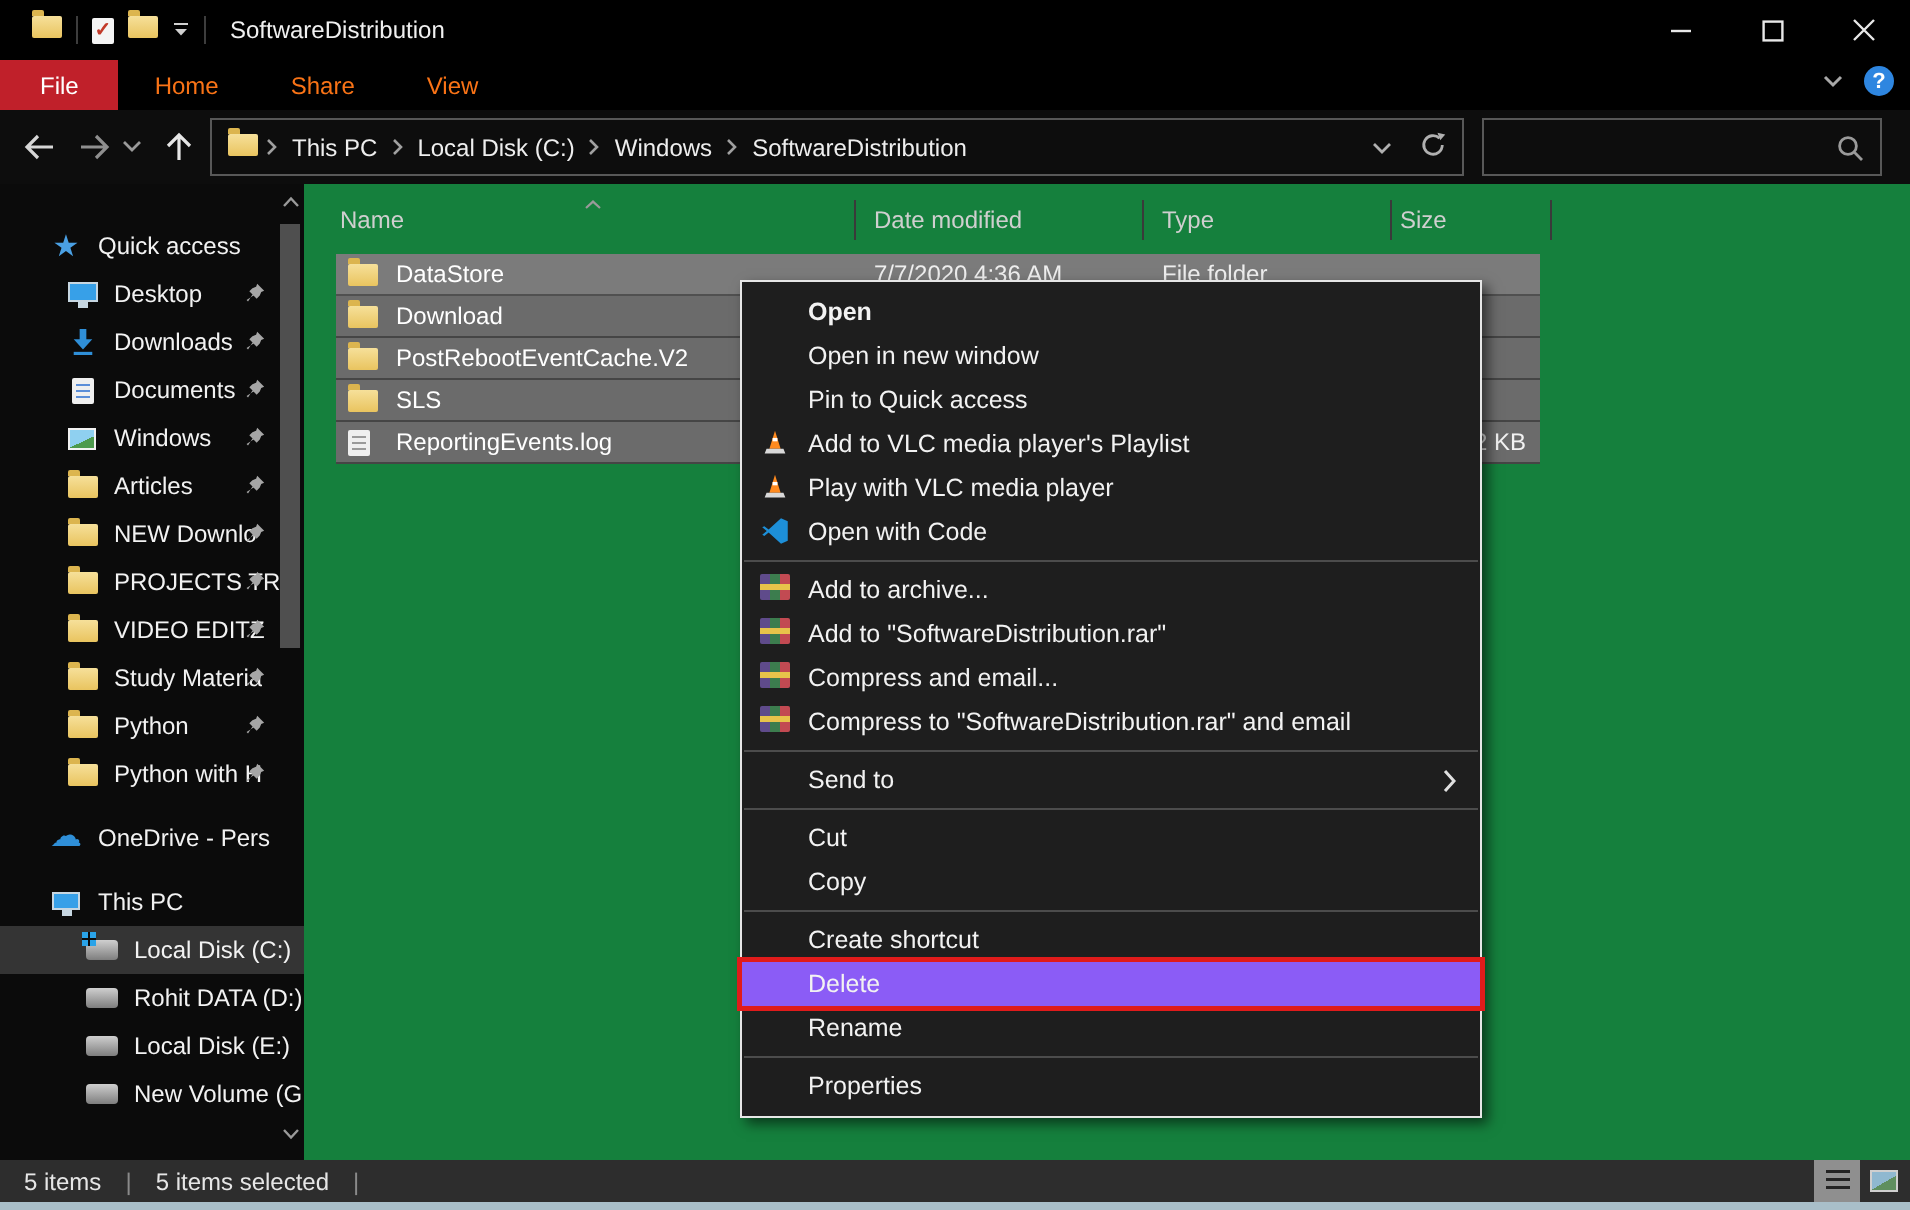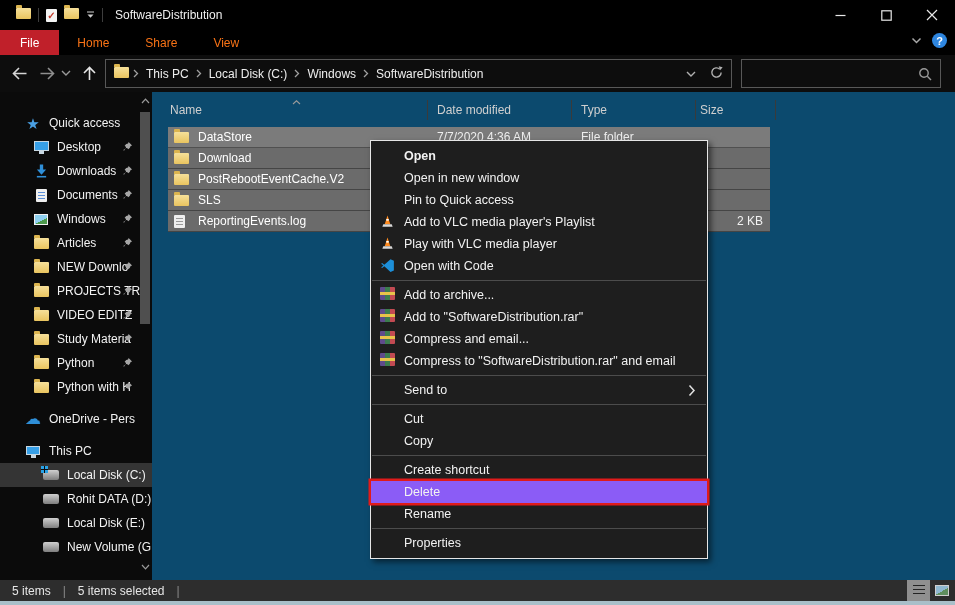--- a/index.html
+++ b/index.html
@@ -43,39 +43,39 @@
   .sb-item.ind2 { padding-left:42px; }
   .sb-item.sel { background:#343434; }
   .sb-ic { width:18px; display:flex; justify-content:center; margin-right:7px; flex:0 0 18px; }
   .sb-label { font-size:12px; overflow:hidden; max-width:86px; }
   .sb-pin { position:absolute; right:19px; top:6px; }
   .sb-scroll { position:absolute; right:0; top:0; width:14px; height:488px; }
   .sb-thumb { position:absolute; left:2px; top:20px; width:10px; height:212px; background:#4f4f4f; }
   .sb-arrow { position:absolute; left:1px; width:12px; height:14px; display:flex; align-items:center; justify-content:center; }
 
   
-  .filearea { position:absolute; left:152px; top:92px; width:803px; height:488px; background:#0c4a6e; }
+  .filearea { position:absolute; left:152px; top:92px; width:803px; height:488px; background:#15803d; }
   .flheader { position:absolute; left:0; top:5px; width:803px; height:25px; color:#cfcfcf; font-size:12px; }
   .col-name { position:absolute; left:18px; top:6px; }
   .col-date { position:absolute; left:285px; top:6px; }
   .col-type { position:absolute; left:429px; top:6px; }
   .col-size { position:absolute; left:548px; top:6px; }
   .hsep { position:absolute; top:3px; width:1px; height:20px; background:#3a3a3a; }
   .sort-caret { position:absolute; left:140px; top:-3px; }
   .frows { position:absolute; left:0; top:35px; width:803px; }
   .frow { position:relative; height:21px; margin-left:16px; width:602px; background:#6b6b6b; border-bottom:1px solid rgba(0,0,0,.35); display:flex; align-items:center; }
   .frow.cursor { background:#7b7b7b; }
   .fname { display:flex; align-items:center; padding-left:6px; color:#ffffff; font-size:12px; }
   .f-ic { width:17px; margin-right:7px; display:flex; }
   .fdate { position:absolute; left:269px; color:#eeeeee; font-size:12px; }
   .ftype { position:absolute; left:413px; color:#eeeeee; font-size:12px; }
   .fsize { position:absolute; left:529px; width:66px; text-align:right; color:#f2f2f2; font-size:12px; }
 
   
-  .ctxmenu { position:absolute; left:370px; top:140px; width:338px; background:#1e1e1e; border:1px solid #e6e6e6; box-shadow:3px 3px 6px rgba(0,0,0,.55); padding:4px 0; z-index:5; }
+  .ctxmenu { position:absolute; left:370px; top:140px; width:371px; background:#1e1e1e; border:1px solid #e6e6e6; box-shadow:3px 3px 6px rgba(0,0,0,.55); padding:4px 0; z-index:5; }
   .cm-item { position:relative; height:22px; display:flex; align-items:center; padding-left:33px; color:#f2f2f2; font-size:12.5px; white-space:nowrap; }
   .cm-item.bold { font-weight:bold; }
   .cm-ic { position:absolute; left:9px; top:3px; width:16px; display:flex; }
   .cm-arrow { position:absolute; right:11px; top:5px; }
   .cm-sep { height:1px; background:#4c4c4c; margin:3px 1px; }
   .cm-item.hl { background:#8b5cf6; box-shadow:0 0 0 2.5px #e01b1b; z-index:6; }
 
   
   .statusbar { position:absolute; left:0; top:580px; width:955px; height:21px; background:#2d2d2d; display:flex; align-items:center; color:#e6e6e6; }
   .st-text { padding:0 12px; font-size:12px; }

